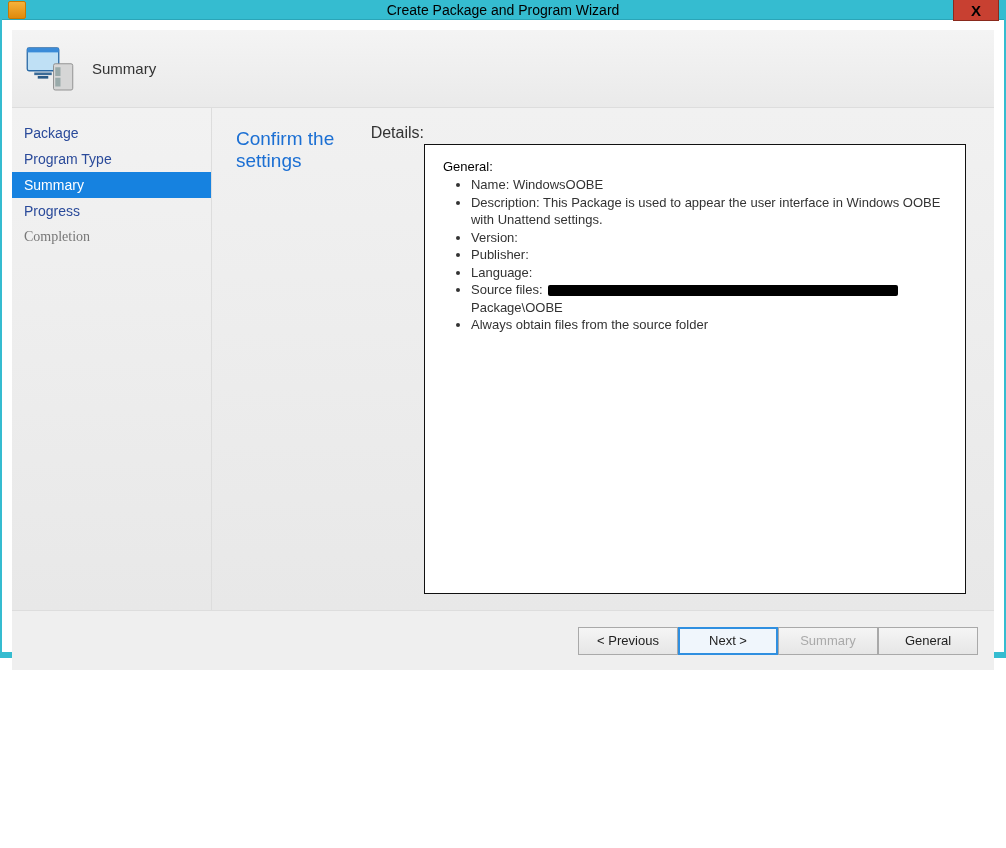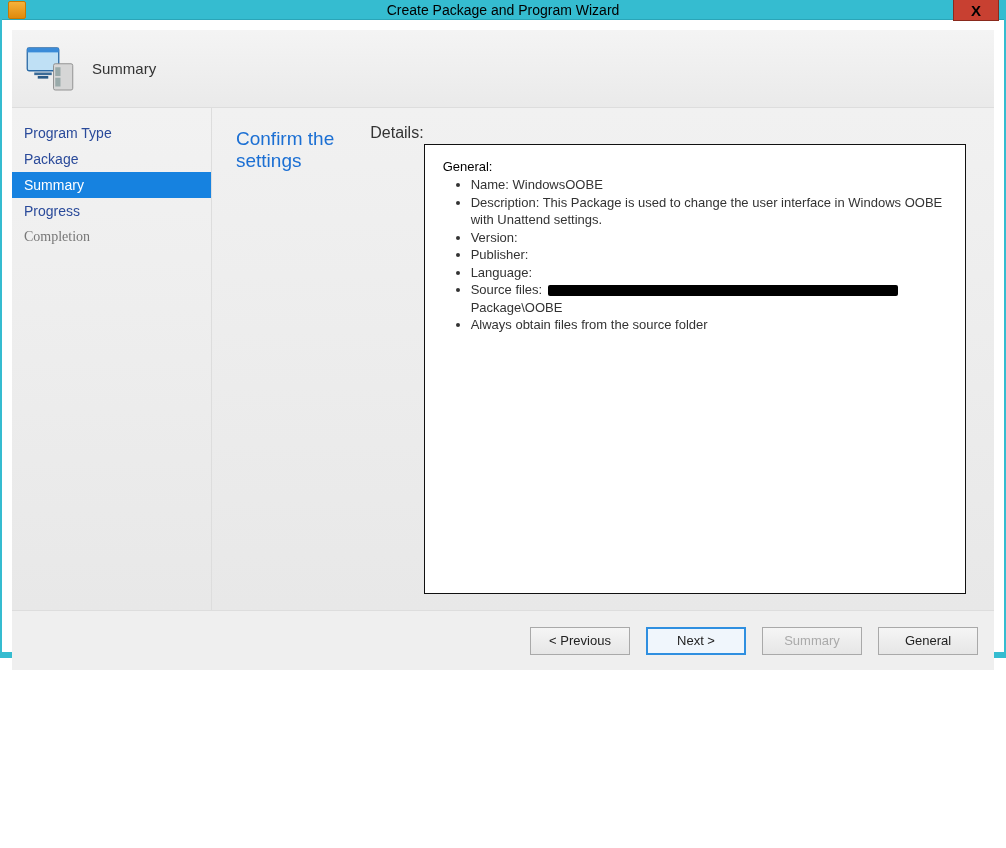--- a/index.html
+++ b/index.html
@@ -159,21 +159,21 @@
       font-size: 13px;
       color: #333;
     }
     .button-row {
       height: 60px;
       background: #efefef;
       display: flex;
       justify-content: flex-end;
       align-items: center;
       padding-right: 16px;
-      gap: 16px;
+      gap: 0;
       border-top: 1px solid #ddd;
     }
     .btn {
       min-width: 100px;
       height: 28px;
       background: linear-gradient(#f5f5f5, #e6e6e6);
       border: 1px solid #a9a9a9;
       font-size: 13px;
       color: #222;
       cursor: pointer;
@@ -211,37 +211,37 @@
         <rect x="36" y="26" width="22" height="30" rx="2" fill="#d6d6d6" stroke="#888"></rect>
         <rect x="38" y="30" width="6" height="10" fill="#9aa"></rect>
         <rect x="38" y="42" width="6" height="10" fill="#9aa"></rect>
       </svg>
       <div class="header-title">Summary</div>
     </div>
 
     <div class="main-row">
 
       <div class="sidebar">
+        <div class="nav-item">Package</div>
         <div class="nav-item">Program Type</div>
-        <div class="nav-item">Package</div>
         <div class="nav-item selected">Summary</div>
         <div class="nav-item">Progress</div>
         <div class="nav-item disabled">Completion</div>
       </div>
 
       <div class="content-panel">
         <div class="section-heading">Confirm the settings</div>
 
         <div class="details-label">Details:</div>
 
         <div class="details-box">
           <div class="general-head">General:</div>
           <ul>
             <li>Name: WindowsOOBE</li>
-            <li>Description: This Package is used to change the user interface in Windows OOBE with Unattend settings.</li>
+            <li>Description: This Package is used to appear the user interface in Windows OOBE with Unattend settings.</li>
             <li>Version:</li>
             <li>Publisher:</li>
             <li>Language:</li>
             <li>
               <span>Source files:</span>
               <span class="redacted"></span>
               <span>Package\OOBE</span>
             </li>
             <li>Always obtain files from the source folder</li>
           </ul>

